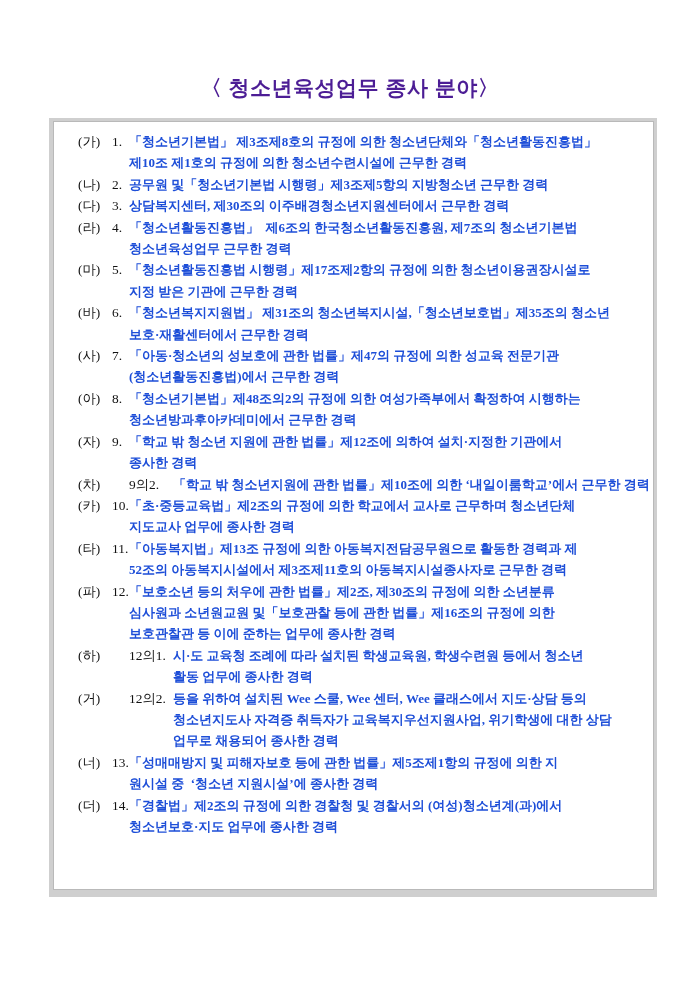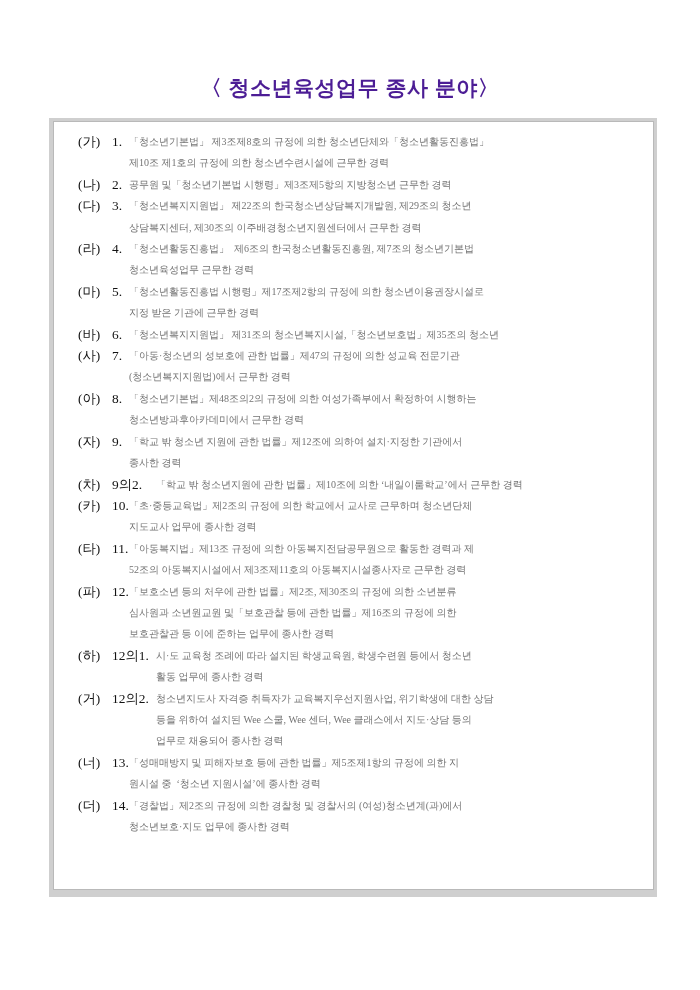--- a/index.html
+++ b/index.html
@@ -86,30 +86,32 @@
     width: 17px;
     font-size: 13.4px;
     line-height: 21.4px;
     color: #121212;
     white-space: pre;
     text-align: left;
   }
 
   .item-num.wide {
     width: 44px;
+    margin-left: 17px;
   }
 
   .item-body {
     flex: 1 1 auto;
-    font-size: 10px;
+    font-size: 13px;
     line-height: 21.4px;
-    color: #737373;
+    color: #1d4ed8;
     text-align: justify;
     text-justify: inter-character;
     word-break: keep-all;
+    font-weight: bold;
   }
 
   .item-body .ln {
     display: block;
     white-space: pre;
   }
 </style>
 </head>
 <body>
 
@@ -132,21 +134,20 @@
             <span class="item-label">(나)</span>
             <span class="item-num">2.</span>
             <span class="item-body">
               <span class="ln">공무원 및「청소년기본법 시행령」제3조제5항의 지방청소년 근무한 경력</span>
             </span>
           </div>
           <div class="item">
             <span class="item-label">(다)</span>
             <span class="item-num">3.</span>
             <span class="item-body">
-              <span class="ln">「청소년복지지원법」 제22조의 한국청소년상담복지개발원, 제29조의 청소년</span>
               <span class="ln">상담복지센터, 제30조의 이주배경청소년지원센터에서 근무한 경력</span>
             </span>
           </div>
           <div class="item">
             <span class="item-label">(라)</span>
             <span class="item-num">4.</span>
             <span class="item-body">
               <span class="ln">「청소년활동진흥법」  제6조의 한국청소년활동진흥원, 제7조의 청소년기본법</span>
               <span class="ln">청소년육성업무 근무한 경력</span>
             </span>
@@ -157,28 +158,29 @@
             <span class="item-body">
               <span class="ln">「청소년활동진흥법 시행령」제17조제2항의 규정에 의한 청소년이용권장시설로</span>
               <span class="ln">지정 받은 기관에 근무한 경력</span>
             </span>
           </div>
           <div class="item">
             <span class="item-label">(바)</span>
             <span class="item-num">6.</span>
             <span class="item-body">
               <span class="ln">「청소년복지지원법」 제31조의 청소년복지시설,「청소년보호법」제35조의 청소년</span>
+              <span class="ln">보호·재활센터에서 근무한 경력</span>
             </span>
           </div>
           <div class="item">
             <span class="item-label">(사)</span>
             <span class="item-num">7.</span>
             <span class="item-body">
               <span class="ln">「아동·청소년의 성보호에 관한 법률」제47의 규정에 의한 성교육 전문기관</span>
-              <span class="ln">(청소년복지지원법)에서 근무한 경력</span>
+              <span class="ln">(청소년활동진흥법)에서 근무한 경력</span>
             </span>
           </div>
           <div class="item">
             <span class="item-label">(아)</span>
             <span class="item-num">8.</span>
             <span class="item-body">
               <span class="ln">「청소년기본법」제48조의2의 규정에 의한 여성가족부에서 확정하여 시행하는</span>
               <span class="ln">청소년방과후아카데미에서 근무한 경력</span>
             </span>
           </div>
@@ -227,22 +229,22 @@
             <span class="item-num wide">12의1.</span>
             <span class="item-body">
               <span class="ln">시·도 교육청 조례에 따라 설치된 학생교육원, 학생수련원 등에서 청소년</span>
               <span class="ln">활동 업무에 종사한 경력</span>
             </span>
           </div>
           <div class="item">
             <span class="item-label">(거)</span>
             <span class="item-num wide">12의2.</span>
             <span class="item-body">
+              <span class="ln">등을 위하여 설치된 Wee 스쿨, Wee 센터, Wee 클래스에서 지도·상담 등의</span>
               <span class="ln">청소년지도사 자격증 취득자가 교육복지우선지원사업, 위기학생에 대한 상담</span>
-              <span class="ln">등을 위하여 설치된 Wee 스쿨, Wee 센터, Wee 클래스에서 지도·상담 등의</span>
               <span class="ln">업무로 채용되어 종사한 경력</span>
             </span>
           </div>
           <div class="item">
             <span class="item-label">(너)</span>
             <span class="item-num">13.</span>
             <span class="item-body">
               <span class="ln">「성매매방지 및 피해자보호 등에 관한 법률」제5조제1항의 규정에 의한 지</span>
               <span class="ln">원시설 중  ‘청소년 지원시설’에 종사한 경력</span>
             </span>

